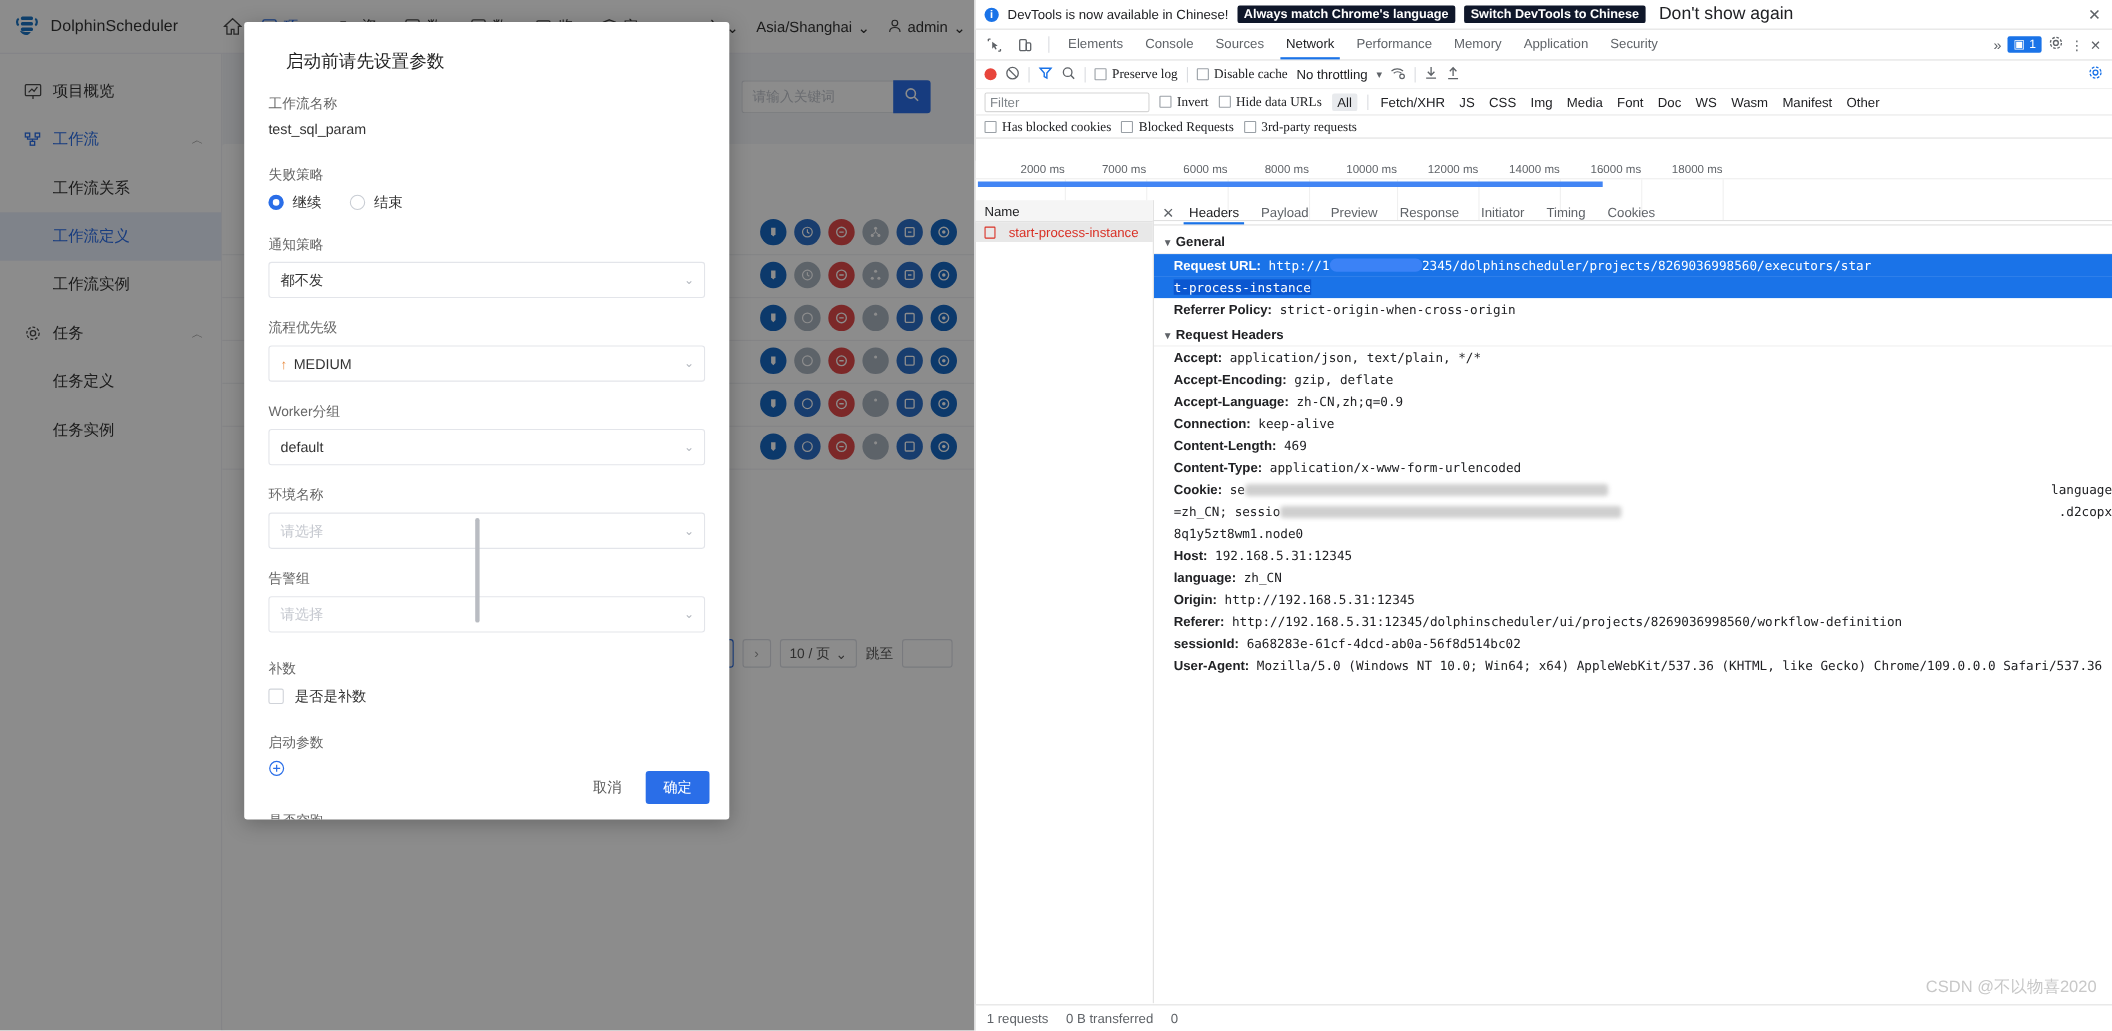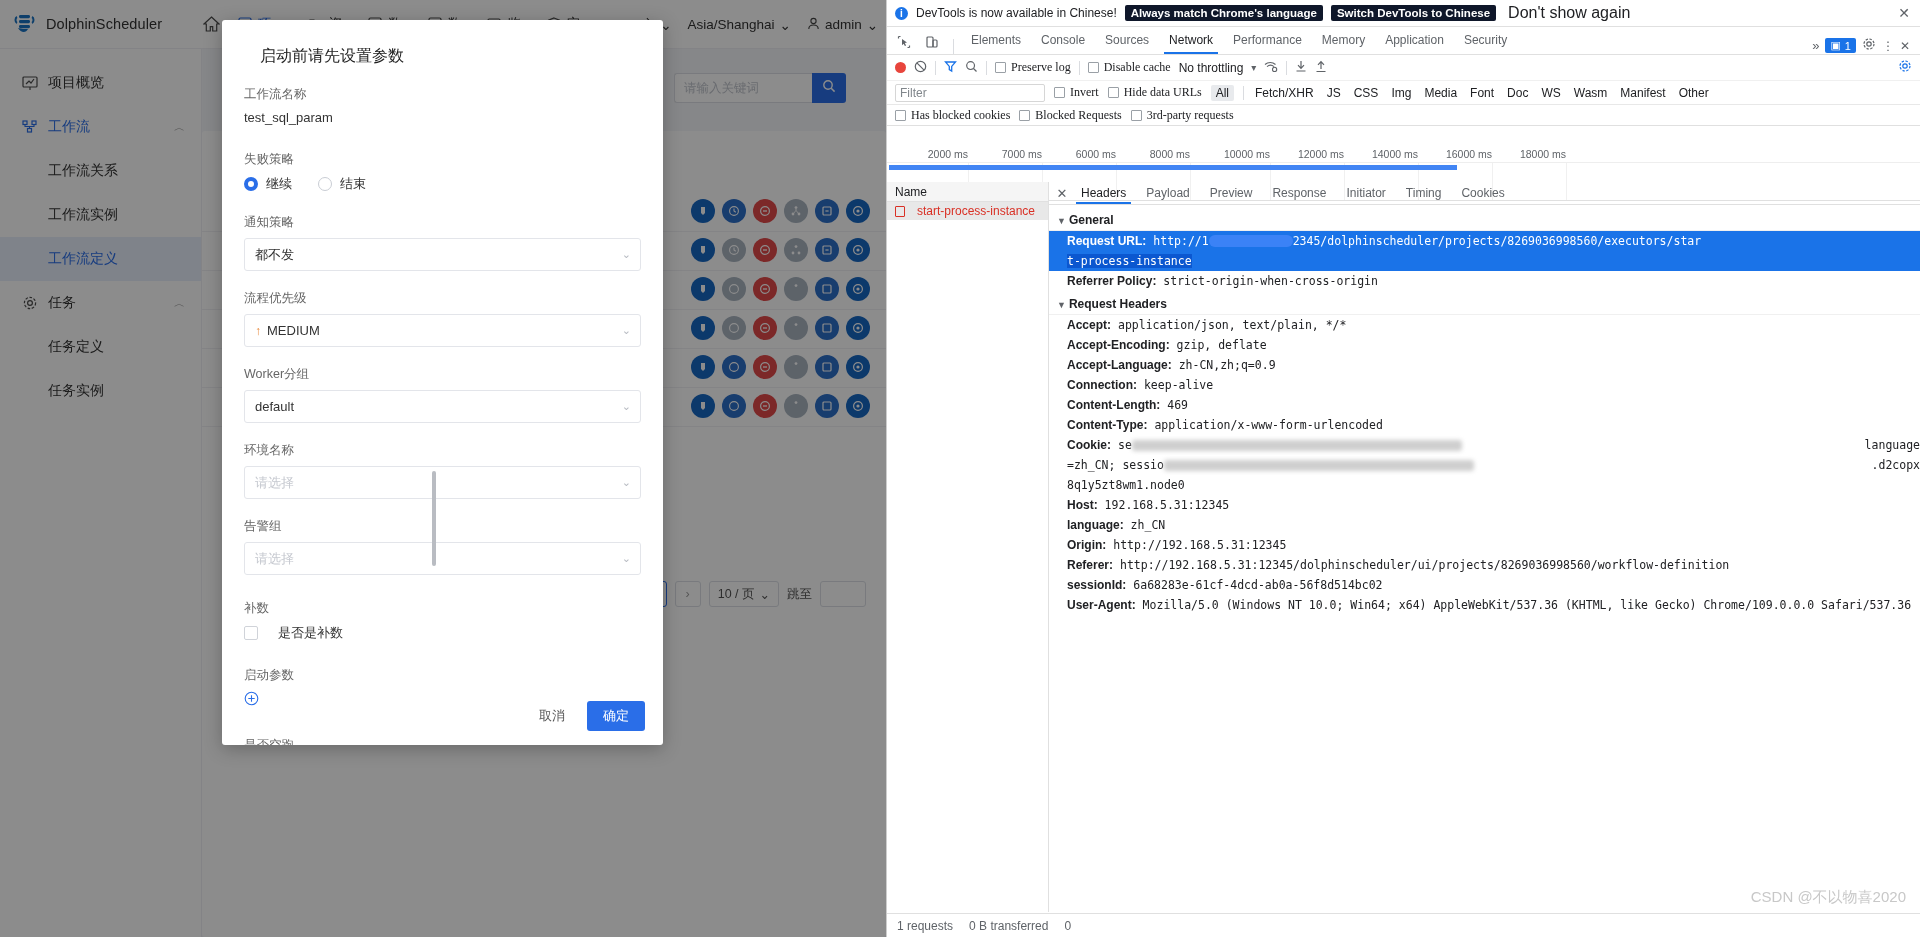--- a/index.html
+++ b/index.html
@@ -100,21 +100,21 @@
   .rd { width: 14px; height: 14px; border-radius: 50%; border: 1px solid #c9cdd4; background: #fff; position: relative; }
   .rd.on { border: 4px solid #2a6ee8; background: #fff; }
   .select {
     height: 33px; border: 1px solid #e3e5ea; border-radius: 3px; background: #fff;
     display: flex; align-items: center; padding: 0 10px; font-size: 13px; color: #333;
     position: relative;
   }
   .select .caret { position: absolute; right: 9px; color: #b6bac1; font-size: 11px; }
   .select.placeholder { color: #c5c8cf; }
   .prio-arrow { color: #e8883a; margin-right: 6px; font-size: 12px; }
-  .chk-row { display: flex; align-items: center; gap: 20px; font-size: 13px; color: #333; margin-top: 3px; }
+  .chk-row { display: flex; align-items: center; gap: 10px; font-size: 13px; color: #333; margin-top: 3px; }
   .chk { width: 14px; height: 14px; border: 1px solid #d0d3d9; border-radius: 2px; background: #fff; }
   .plus-ico { margin-top: 6px; width: 15px; height: 15px; }
   .modal-footer {
     position: absolute; right: 18px; bottom: 14px; display: flex; align-items: center; gap: 12px;
   }
   .btn-cancel { font-size: 13px; color: #555; padding: 5px 10px; }
   .btn-ok {
     background: #2a6ee8; color: #fff; font-size: 13px; border-radius: 3px;
     padding: 6px 16px; border: none;
   }
@@ -132,21 +132,21 @@
   .dt-banner {
     height: 27px; display: flex; align-items: center; gap: 8px;
     padding: 0 8px; border-bottom: 1px solid #e0e0e0; background: #fff;
   }
   .dt-banner .info-dot { width: 13px; height: 13px; border-radius: 50%; background: #1a73e8; color: #fff; font-size: 10px; display: flex; align-items: center; justify-content: center; font-weight: bold; }
   .dt-banner .msg { font-size: 12px; color: #202124; }
   .bnr-btn { background: #0f172a; color: #fff; font-size: 11.5px; font-weight: bold; padding: 2px 6px; border-radius: 2px; white-space: nowrap; }
   .bnr-link { font-size: 16px; color: #202124; margin-left: 4px; }
   .bnr-x { margin-left: auto; color: #5f6368; font-size: 14px; padding-right: 2px; }
 
-  .dt-tabs { height: 28px; display: flex; align-items: flex-end; border-bottom: 1px solid #e0e0e0; padding: 0 4px; gap: 2px; }
+  .dt-tabs { height: 28px; display: flex; align-items: center; border-bottom: 1px solid #e0e0e0; padding: 0 4px; gap: 2px; }
   .dt-tool { width: 26px; height: 24px; display: flex; align-items: center; justify-content: center; }
   .tab-sep { width: 1px; height: 15px; background: #dadce0; margin: 0 6px; }
   .dt-tab { padding: 0 9px; height: 27px; line-height: 27px; font-size: 12px; color: #5f6368; position: relative; white-space: nowrap; }
   .dt-tab.active { color: #202124; }
   .dt-tab.active::after { content:""; position: absolute; left: 4px; right: 4px; bottom: 0; height: 2px; background: #1a73e8; }
   .dt-tabs-right { margin-left: auto; display: flex; align-items: center; gap: 6px; padding-right: 6px; }
   .warn-pill { display: flex; align-items: center; gap: 4px; background: #1a73e8; color: #fff; border-radius: 2px; padding: 1px 5px; font-size: 11px; }
 
   .dt-toolbar { height: 26px; display: flex; align-items: center; gap: 8px; padding: 0 8px; border-bottom: 1px solid #f0f0f0; }
   .rec-dot { width: 11px; height: 11px; border-radius: 50%; background: #e8453c; }
@@ -312,25 +312,25 @@
               <rect x="5.5" y="9.5" width="4" height="3.5" fill="none" stroke="#2a6ee8" stroke-width="1.2"></rect>
               <path d="M3 5.5v2h9v-2M7.5 7.5v2" stroke="#2a6ee8" stroke-width="1.1" fill="none"></path>
             </svg>
         </span>
         <span>工作流</span>
         <span class="chev">︿</span>
       </div>
       <div class="side-item sub">
         <span>工作流关系</span>
       </div>
+      <div class="side-item sub active">
+        <span>工作流定义</span>
+      </div>
       <div class="side-item sub">
         <span>工作流实例</span>
-      </div>
-      <div class="side-item sub active">
-        <span>工作流定义</span>
       </div>
       <div class="side-item">
         <span class="s-ico">
           <svg width="16" height="16" viewBox="0 0 16 16">
               <circle cx="8" cy="8" r="2.4" fill="none" stroke="#4b4b4b" stroke-width="1.2"></circle>
               <circle cx="8" cy="8" r="5.6" fill="none" stroke="#4b4b4b" stroke-width="1.2" stroke-dasharray="2.6 1.6"></circle>
             </svg>
         </span>
         <span>任务</span>
         <span class="chev">︿</span>

